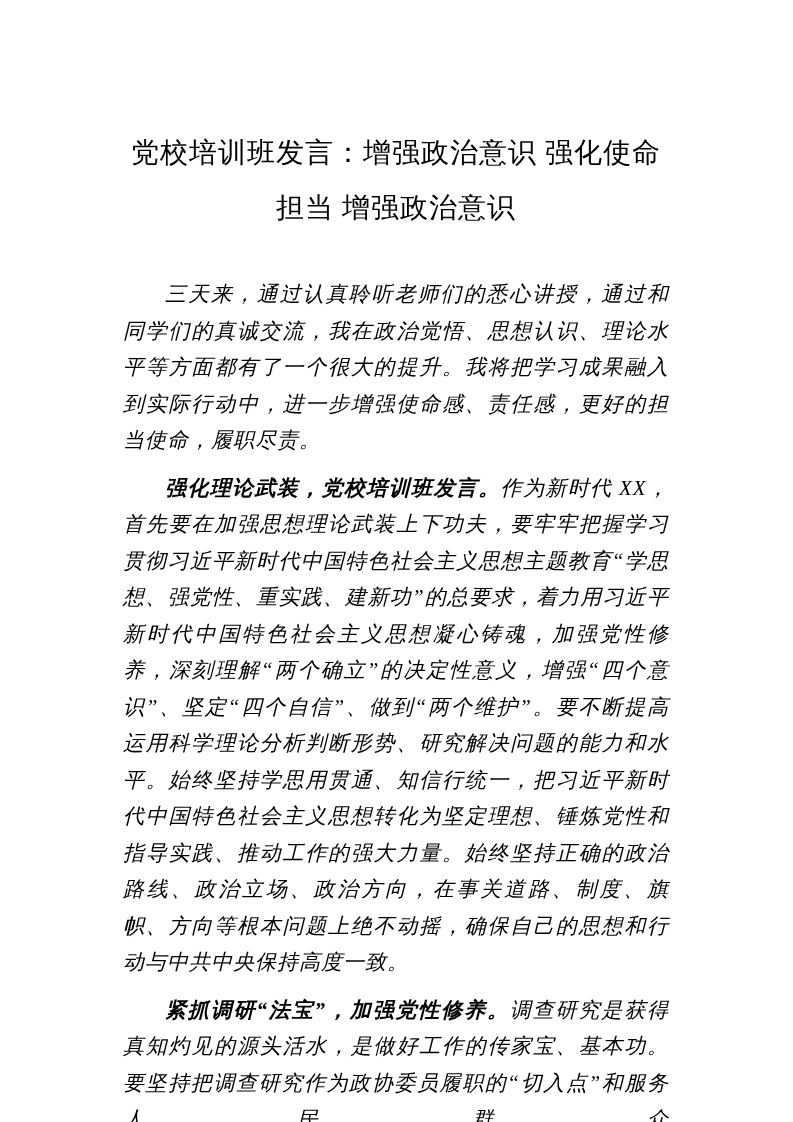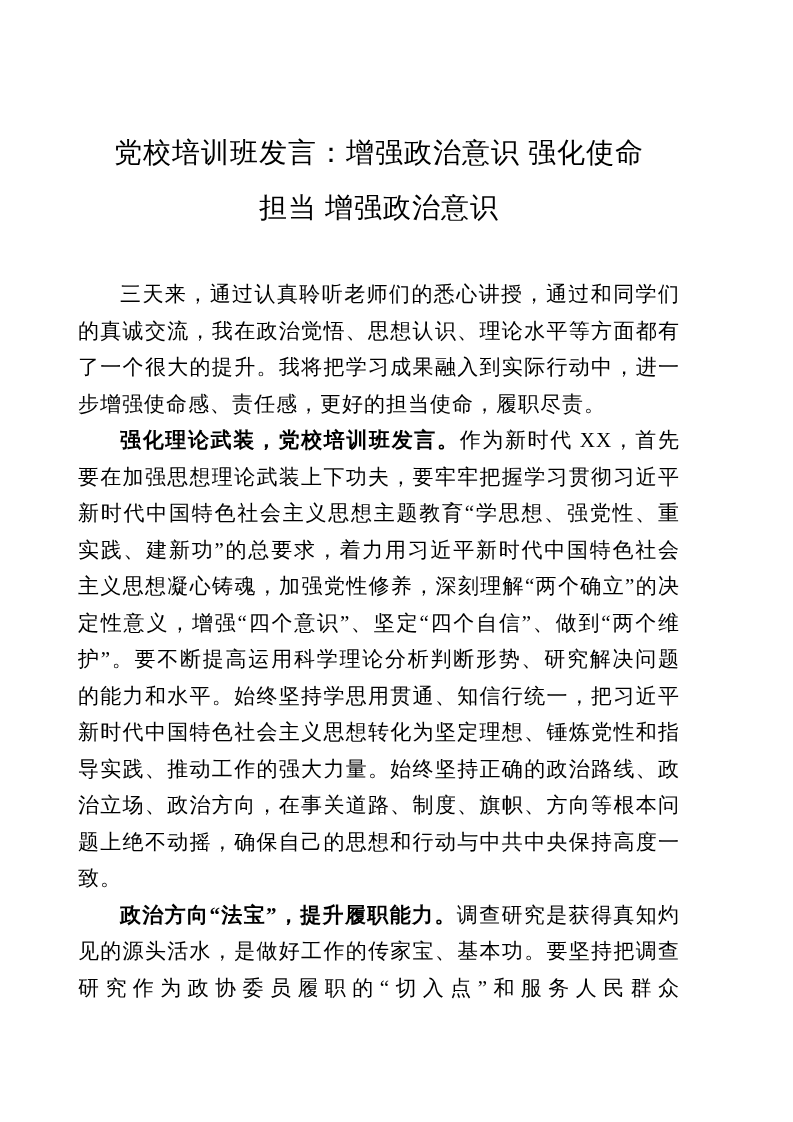--- a/index.html
+++ b/index.html
@@ -10,48 +10,49 @@
   body {
     width: 793px;
     height: 1122px;
     font-family: "Liberation Serif", "DejaVu Serif", serif;
     color: #000000;
   }
   .page {
     box-sizing: border-box;
     width: 793px;
     height: 1122px;
-    padding: 125px 113px 0 78px;
+    padding: 125px 113px 0 112px;
     overflow: hidden;
     background: #ffffff;
   }
   .doc-title {
     margin: 0;
     font-size: 28px;
     font-weight: normal;
     line-height: 55px;
     letter-spacing: 1px;
     text-align: center;
     color: #000000;
   }
   .title-line {
     display: block;
     white-space: nowrap;
   }
   .content {
     margin-top: 41px;
   }
   .content p {
-    margin: 0;
+    margin: 11px;
     font-size: 21px;
     line-height: 36.5px;
     letter-spacing: 1px;
     text-align: justify;
     text-indent: 2em;
     word-break: normal;
+    font-style: italic;
   }
   .content p b {
     font-weight: bold;
   }
   
   .content p.cut {
     text-align-last: justify;
   }
 </style>
 </head>
@@ -63,17 +64,17 @@
     <span class="title-line">党校培训班发言：增强政治意识 强化使命</span>
     <span class="title-line">担当 增强政治意识</span>
   </h1>
 
   <div class="content">
 
     <p><b></b><span>三天来，通过认真聆听老师们的悉心讲授，通过和同学们的真诚交流，我在政治觉悟、思想认识、理论水平等方面都有了一个很大的提升。我将把学习成果融入到实际行动中，进一步增强使命感、责任感，更好的担当使命，履职尽责。</span></p>
 
     <p><b>强化理论武装，党校培训班发言。</b><span>作为新时代 XX，首先要在加强思想理论武装上下功夫，要牢牢把握学习贯彻习近平新时代中国特色社会主义思想主题教育“学思想、强党性、重实践、建新功”的总要求，着力用习近平新时代中国特色社会主义思想凝心铸魂，加强党性修养，深刻理解“两个确立”的决定性意义，增强“四个意识”、坚定“四个自信”、做到“两个维护”。要不断提高运用科学理论分析判断形势、研究解决问题的能力和水平。始终坚持学思用贯通、知信行统一，把习近平新时代中国特色社会主义思想转化为坚定理想、锤炼党性和指导实践、推动工作的强大力量。始终坚持正确的政治路线、政治立场、政治方向，在事关道路、制度、旗帜、方向等根本问题上绝不动摇，确保自己的思想和行动与中共中央保持高度一致。</span></p>
 
-    <p class="cut"><b>政治方向“法宝”，提升履职能力。</b><span>调查研究是获得真知灼见的源头活水，是做好工作的传家宝、基本功。要坚持把调查研究作为政协委员履职的“切入点”和服务人民群众</span></p>
+    <p class="cut"><b>紧抓调研“法宝”，加强党性修养。</b><span>调查研究是获得真知灼见的源头活水，是做好工作的传家宝、基本功。要坚持把调查研究作为政协委员履职的“切入点”和服务人民群众</span></p>
 
   </div>
 
 </div>
 
 </body></html>

